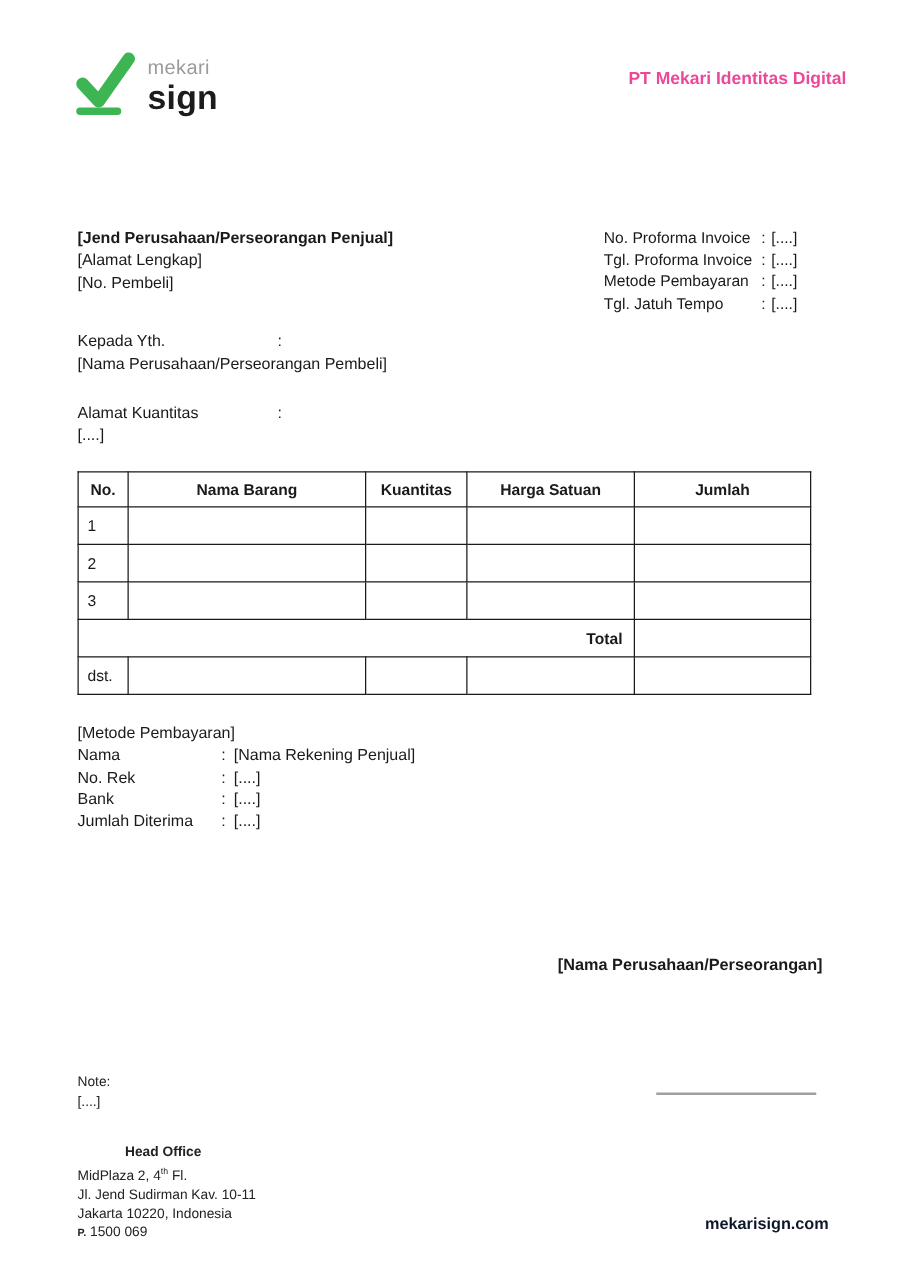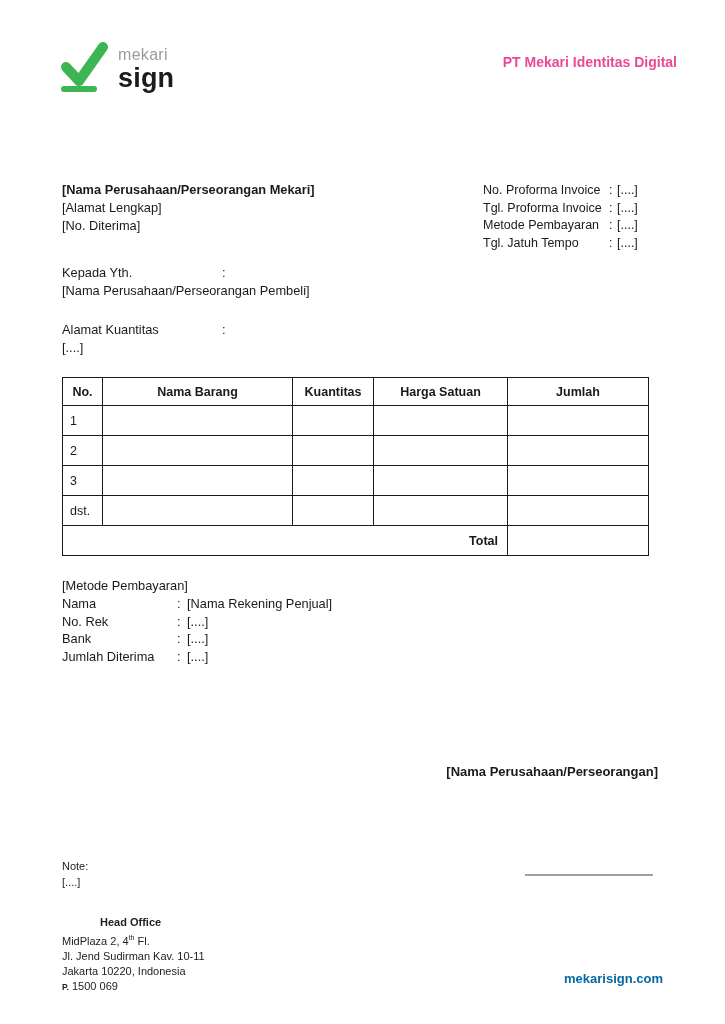--- a/index.html
+++ b/index.html
@@ -47,21 +47,21 @@
   
   .signatory{position:absolute;top:764px;right:67px;font-size:13px;font-weight:bold;}
   .sign-line{position:absolute;left:525px;top:874px;width:128px;height:2px;background:#a0a0a0;}
   
   .note{position:absolute;left:62px;top:858px;font-size:11px;line-height:16px;color:#222;}
   
   .footer{position:absolute;left:62px;top:915px;font-size:11px;line-height:15px;color:#222;}
   .footer .b{font-weight:bold;margin-left:38px;}
   .footer sup{font-size:7px;vertical-align:super;}
   .phone-prefix{font-size:8.5px;font-weight:bold;}
-  .website{position:absolute;right:62px;top:971px;font-size:13px;font-weight:bold;color:#0369a1;text-decoration:none;}
+  .website{position:absolute;right:62px;top:971px;font-size:13px;font-weight:bold;color:#0f172a;text-decoration:none;}
 </style>
 </head>
 <body>
 
 <div class="page">
 
   <div class="logo">
     <span>
       <svg width="48" height="52" viewBox="0 0 48 52">
         <path d="M6 27 L19 41 L43 7" fill="none" stroke="#3db553" stroke-width="10" stroke-linecap="round" stroke-linejoin="round"></path>
@@ -70,23 +70,23 @@
     </span>
     <span class="logo-text">
       <span class="logo-mekari">mekari</span>
       <span class="logo-sign">sign</span>
     </span>
   </div>
   <div class="company-name">PT Mekari Identitas Digital</div>
 
 
   <div class="seller txt">
-    <div class="b">[Nama Perusahaan/Perseorangan Mekari]</div>
+    <div class="b">[Jend Perusahaan/Perseorangan Penjual]</div>
     <div>[Alamat Lengkap]</div>
-    <div>[No. Diterima]</div>
+    <div>[No. Pembeli]</div>
   </div>
 
   <div class="invoice-info">
     <div class="ii-row">
       <span class="ii-label">No. Proforma Invoice</span>
       <span class="ii-colon">:</span>
       <span>[....]</span>
     </div>
     <div class="ii-row">
       <span class="ii-label">Tgl. Proforma Invoice</span>
@@ -152,28 +152,28 @@
         <td class="empty"></td>
       </tr>
       <tr>
         <td>3</td>
         <td class="empty"></td>
         <td class="empty"></td>
         <td class="empty"></td>
         <td class="empty"></td>
       </tr>
       <tr>
+        <td class="total-cell" colspan="4">Total</td>
+        <td class="empty"></td>
+      </tr>
+      <tr>
         <td>dst.</td>
         <td class="empty"></td>
         <td class="empty"></td>
         <td class="empty"></td>
-        <td class="empty"></td>
-      </tr>
-      <tr>
-        <td class="total-cell" colspan="4">Total</td>
         <td class="empty"></td>
       </tr>
     </tbody>
   </table>
 
   <div class="payment">
     <div>[Metode Pembayaran]</div>
     <div class="pay-row">
       <span class="pay-label">Nama</span>
       <span class="pay-colon">:</span>

